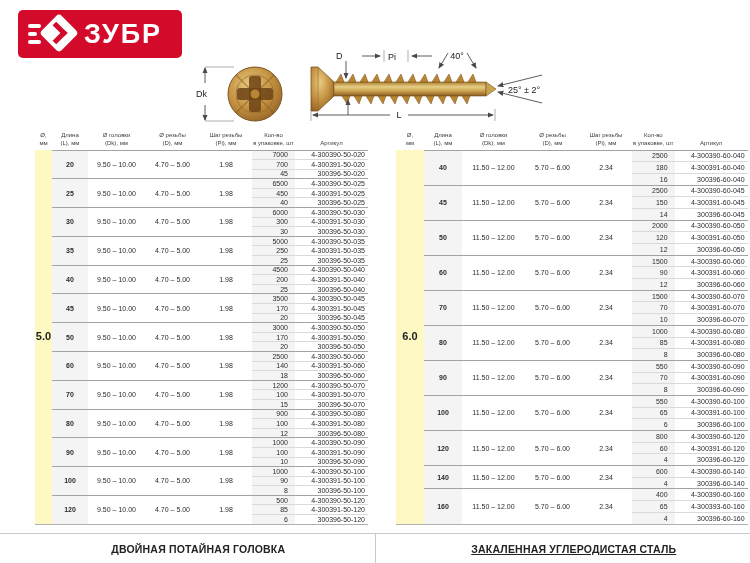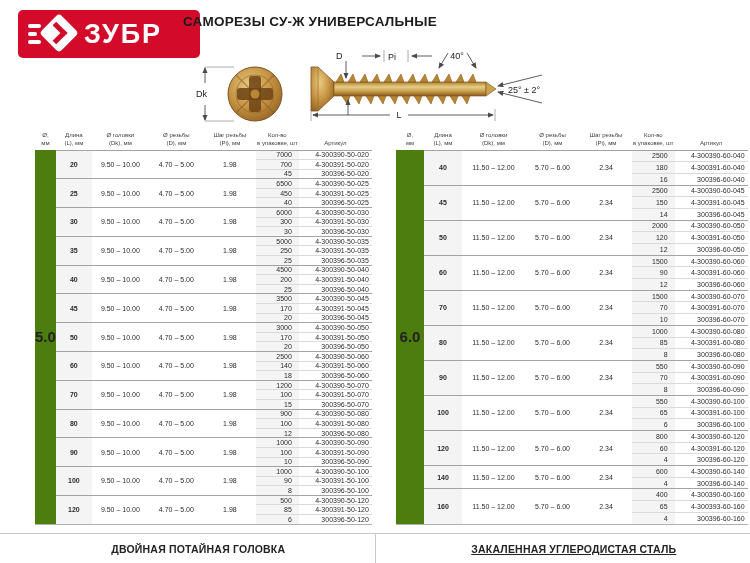--- a/index.html
+++ b/index.html
@@ -2,21 +2,21 @@
 <html><head>
 <meta charset="utf-8">
 <style>
   html,body{margin:0;padding:0;}
   body{
     width:750px;height:563px;position:relative;overflow:hidden;
     background:#ffffff;font-family:"Liberation Sans",sans-serif;
   }
   
   .logo{
-    position:absolute;left:18px;top:10px;width:182px;height:48px;
+    position:absolute;left:18px;top:10px;width:164px;height:48px;
     background:#d40a2b;border-radius:5px;display:flex;align-items:center;
     padding-left:10px;box-sizing:border-box;
   }
   .emblem{position:relative;width:48px;height:36px;}
   .emblem .bar{position:absolute;background:#fff;height:4px;border-radius:2px;}
   .emblem .b1{width:13px;left:0;top:8px;}
   .emblem .b2{width:9px;left:0;top:16px;}
   .emblem .b3{width:13px;left:0;top:24px;}
   .emblem .diamond{
     position:absolute;left:17px;top:3px;width:28px;height:28px;background:#fff;
@@ -52,21 +52,21 @@
   }
   .tbl thead th.c0{border-bottom:0;}
   .tbl-a tbody tr{height:9.6px;}
   .tbl-b tbody tr{height:11.7px;}
   .tbl td{
     font-size:7px;color:#2b2b2b;text-align:center;padding:0;line-height:1;
     white-space:nowrap;overflow:hidden;vertical-align:middle;
   }
   tr.gf > td{border-top:1px solid #a3a3a3;}
   td.sub{border-top:1px solid #dadada;}
-  td.dia{border-top:0 !important;background:#4d7c0f;font-weight:700;font-size:15px;color:#222;}
+  td.dia{border-top:0 !important;background:#fef9c3;font-weight:700;font-size:11px;color:#222;}
   td.len{font-weight:700;}
   td.qty{text-align:right;padding-right:7px;}
   td.art{text-align:right;padding-right:3px;}
   
   .footer{
     position:absolute;left:0;right:0;top:533px;height:29px;
     border-top:1px solid #c9c9c9;display:flex;
   }
   .footer-item{
     flex:1;display:flex;align-items:center;justify-content:center;
@@ -89,21 +89,20 @@
       <span class="bar b3"></span>
     <span class="diamond"></span>
     <span class="chev">
         <i></i>
       </span>
   </span>
   <span class="logo-text">ЗУБР</span>
 </div>
 
 <div class="title">
-  <div>САМОРЕЗЫ СУ-Ж УНИВЕРСАЛЬНЫЕ</div>
 </div>
 
 <svg class="diagram" width="365" height="92" viewBox="0 0 365 92">
   <defs>
     <marker id="mA" markerWidth="8" markerHeight="8" refX="6" refY="3" orient="auto">
       <path d="M0,0 L7,3 L0,6 Z" fill="#4a4a4a"></path>
     </marker>
     <radialGradient id="gHead" cx="40%" cy="35%" r="75%">
       <stop offset="0%" stop-color="#e9cb82"></stop>
         <stop offset="55%" stop-color="#c39140"></stop>

